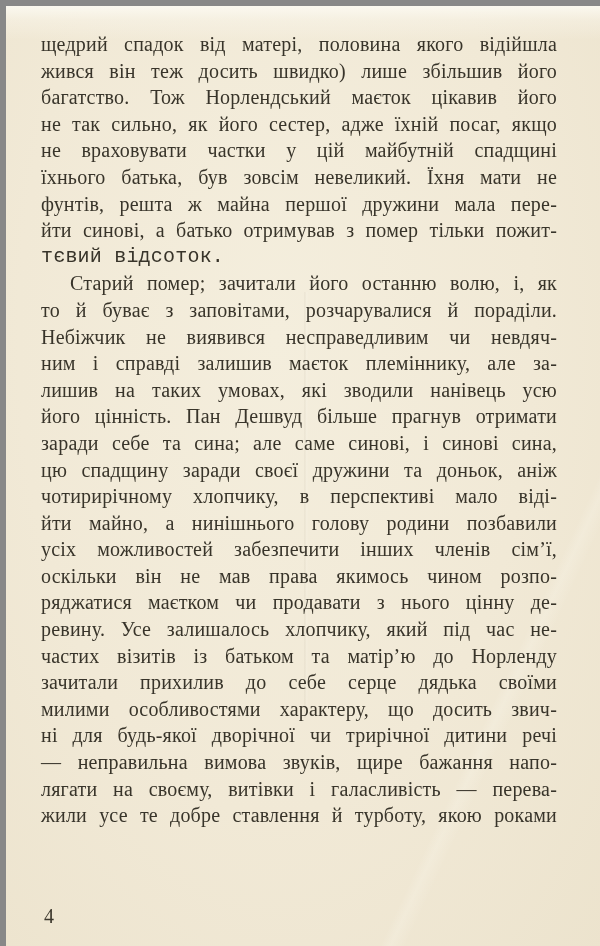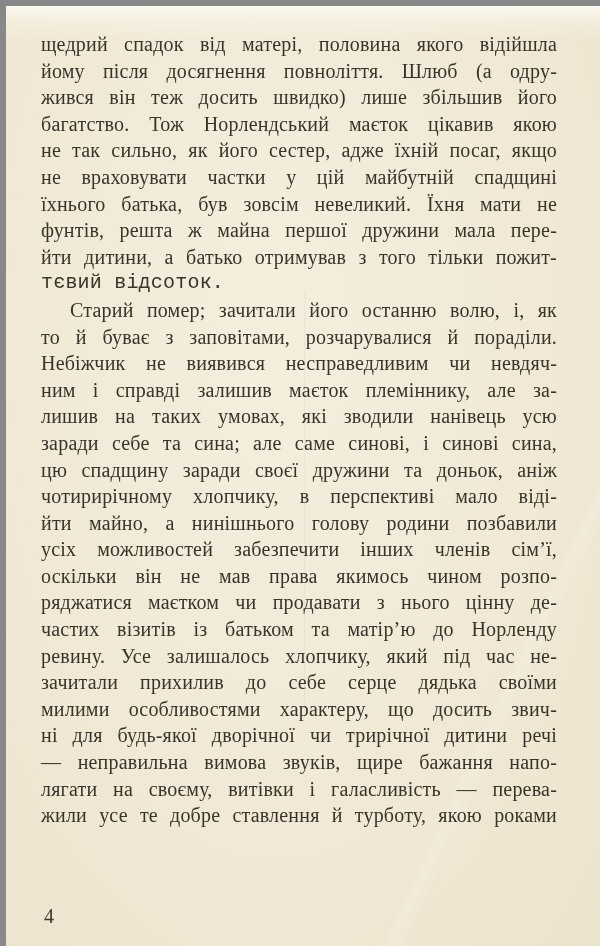--- a/index.html
+++ b/index.html
@@ -55,43 +55,43 @@
     font-size: 20px;
     line-height: 26px;
   }
 </style>
 </head>
 <body>
 
 <div class="page">
   <div class="text-block">
       <div class="line">щедрий спадок від матері, половина якого відійшла</div>
-      <div class="line">йому після досягнення повноліття. Шлюб (а одру-</div>
       <div class="line">жився він теж досить швидко) лише збільшив його</div>
-      <div class="line">багатство. Тож Норлендський маєток цікавив якою</div>
+      <div class="line">багатство. Тож Норлендський маєток цікавив його</div>
       <div class="line">не так сильно, як його сестер, адже їхній посаг, якщо</div>
       <div class="line">не враховувати частки у цій майбутній спадщині</div>
       <div class="line">їхнього батька, був зовсім невеликий. Їхня мати не</div>
       <div class="line">фунтів, решта ж майна першої дружини мала пере-</div>
-      <div class="line">йти дитини, а батько отримував з того тільки пожит-</div>
+      <div class="line">йти синові, а батько отримував з помер тільки пожит-</div>
       <div class="line last-short">тєвий відсоток.</div>
       <div class="line indent">Старий помер; зачитали його останню волю, і, як</div>
       <div class="line">то й буває з заповітами, розчарувалися й пораділи.</div>
       <div class="line">Небіжчик не виявився несправедливим чи невдяч-</div>
       <div class="line">ним і справді залишив маєток племіннику, але за-</div>
       <div class="line">лишив на таких умовах, які зводили нанівець усю</div>
+      <div class="line">його цінність. Пан Дешвуд більше прагнув отримати</div>
       <div class="line">заради себе та сина; але саме синові, і синові сина,</div>
       <div class="line">цю спадщину заради своєї дружини та доньок, аніж</div>
       <div class="line">чотирирічному хлопчику, в перспективі мало віді-</div>
       <div class="line">йти майно, а нинішнього голову родини позбавили</div>
       <div class="line">усіх можливостей забезпечити інших членів сім’ї,</div>
       <div class="line">оскільки він не мав права якимось чином розпо-</div>
       <div class="line">ряджатися маєтком чи продавати з нього цінну де-</div>
+      <div class="line">ревину. Усе залишалось хлопчику, який під час не-</div>
       <div class="line">частих візитів із батьком та матір’ю до Норленду</div>
-      <div class="line">ревину. Усе залишалось хлопчику, який під час не-</div>
       <div class="line">зачитали прихилив до себе серце дядька своїми</div>
       <div class="line">милими особливостями характеру, що досить звич-</div>
       <div class="line">ні для будь-якої дворічної чи трирічної дитини речі</div>
       <div class="line">— неправильна вимова звуків, щире бажання напо-</div>
       <div class="line">лягати на своєму, витівки і галасливість — перева-</div>
       <div class="line">жили усе те добре ставлення й турботу, якою роками</div>
     </div>
   <div class="page-number">4</div>
 </div>
 

